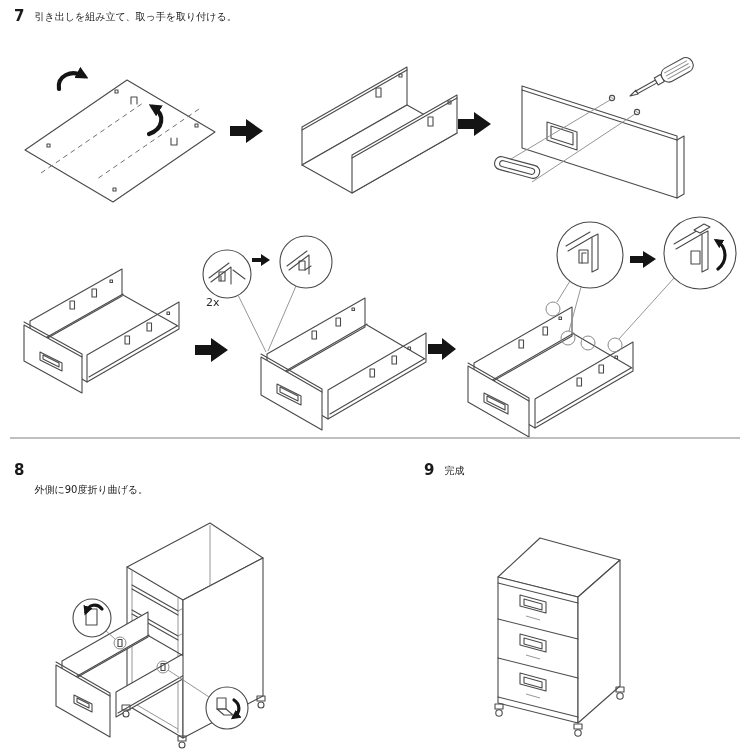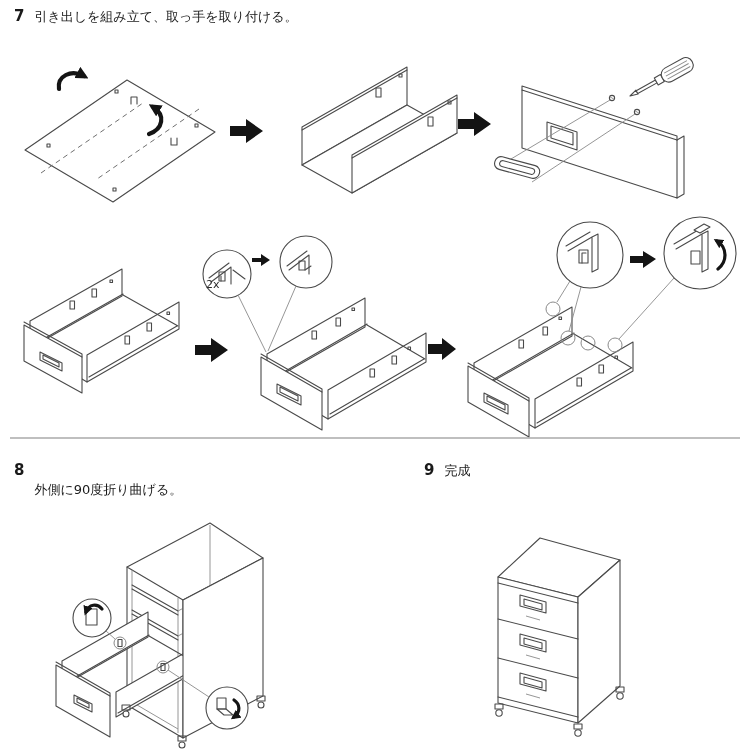--- a/index.html
+++ b/index.html
@@ -1,21 +1,21 @@
 <!DOCTYPE html>
 <html><head>
 <meta charset="utf-8">
 <style>
   html,body{margin:0;padding:0;background:#ffffff;}
   .canvas{position:relative;width:750px;height:750px;background:#ffffff;overflow:hidden;
           font-family:"DejaVu Sans","Liberation Sans",sans-serif;color:#1a1a1a;}
   .diagram{position:absolute;left:0;top:0;}
   .step-header{position:absolute;display:flex;gap:10px;align-items:flex-start;}
   .step-num{font-weight:700;font-size:15px;line-height:19px;}
-  .step-text{font-size:13px;line-height:19px;}
+  .step-text{font-size:10px;line-height:19px;}
   .qty-label{position:absolute;font-size:11px;color:#2a2a2a;}
   
   .ln{fill:none;stroke:#4a4a4a;stroke-width:1.1;stroke-linecap:round;stroke-linejoin:round;}
   .fw{fill:#ffffff;stroke:#4a4a4a;stroke-width:1.1;stroke-linejoin:round;}
   .thin{fill:none;stroke:#8a8a8a;stroke-width:0.9;}
   .dash{fill:none;stroke:#707070;stroke-width:1;stroke-dasharray:5 4;}
   .blk{fill:#141414;stroke:none;}
   .carrow{fill:none;stroke:#141414;stroke-width:4.2;stroke-linecap:round;}
   .carrow-s{fill:none;stroke:#141414;stroke-width:3.2;stroke-linecap:round;}
   .hl{fill:none;stroke:#8a8a8a;stroke-width:1;}
@@ -243,21 +243,21 @@
           <circle class="fw" cx="140" cy="171" r="3.2"></circle>
       </g>
     </g>
   </svg>
 
   <div class="step-header" style="left:14px;top:7px;">
     <span class="step-num">7</span>
     <span class="step-text">引き出しを組み立て、取っ手を取り付ける。</span>
   </div>
 
-  <div class="qty-label" style="left:206px;top:278px;">2x</div>
+  <div class="qty-label" style="left:206px;top:296px;">2x</div>
 
   <div class="step-header" style="left:14px;top:461px;">
     <span class="step-num">8</span>
     <span class="step-text">
       <br>
       <span>外側に90度折り曲げる。</span>
     </span>
   </div>
 
   <div class="step-header" style="left:424px;top:461px;">

